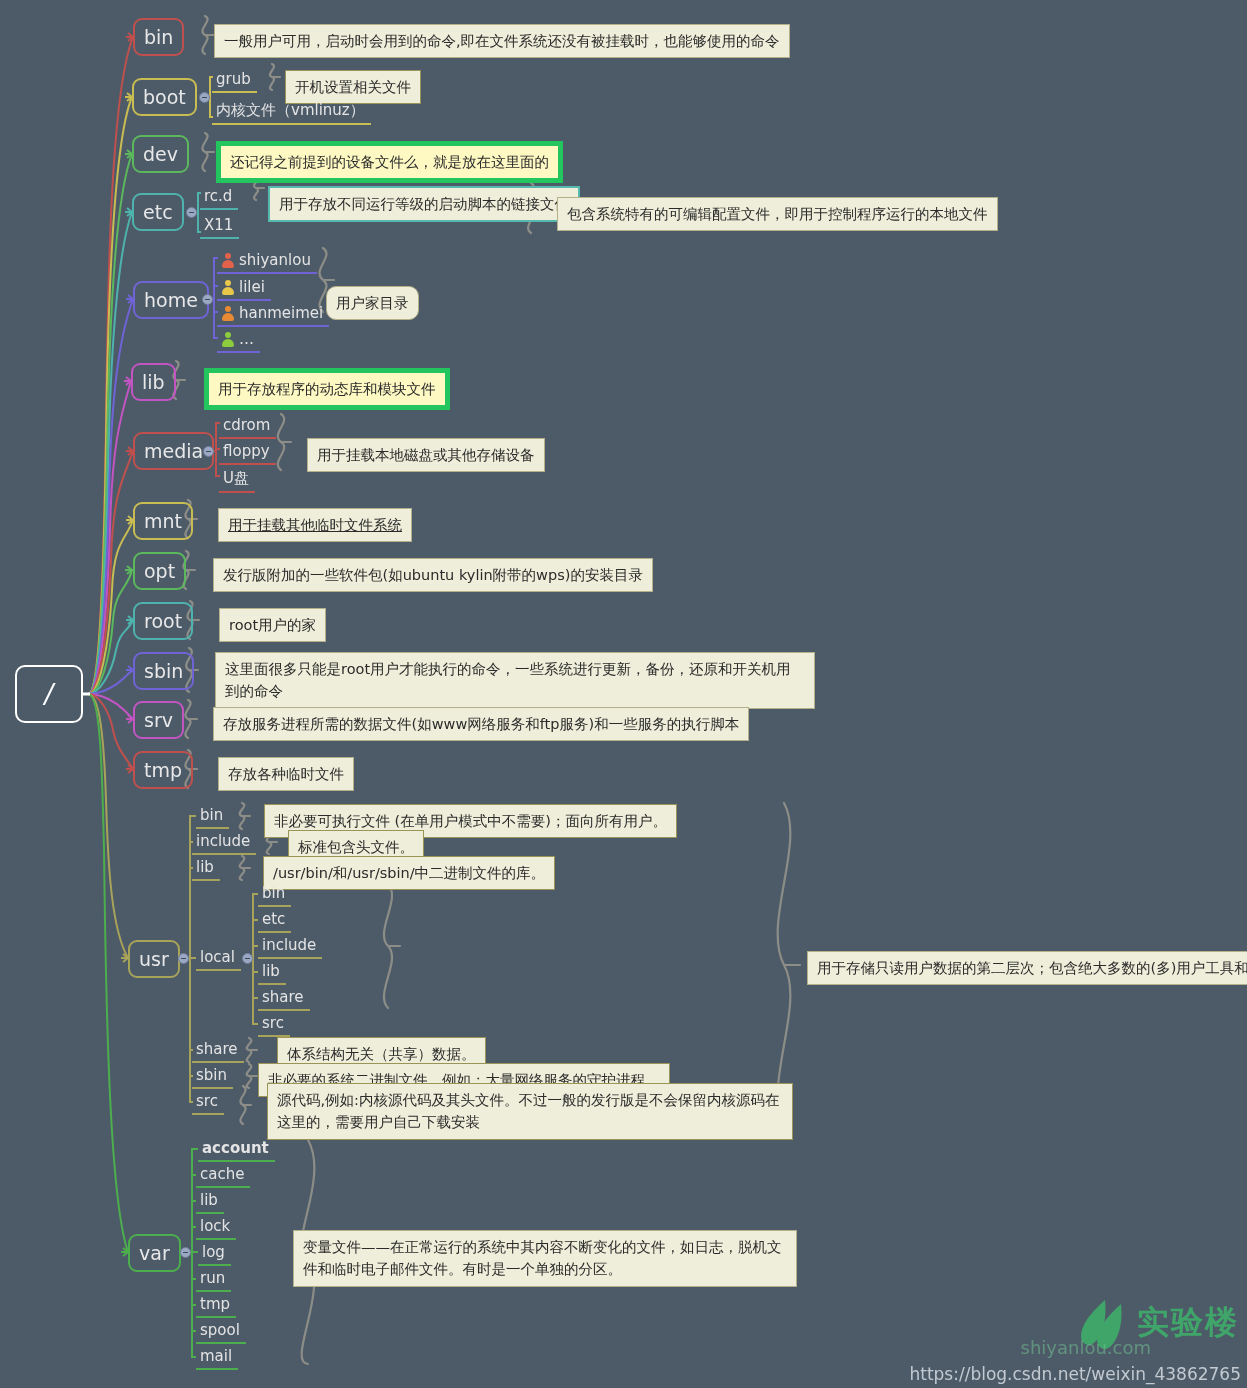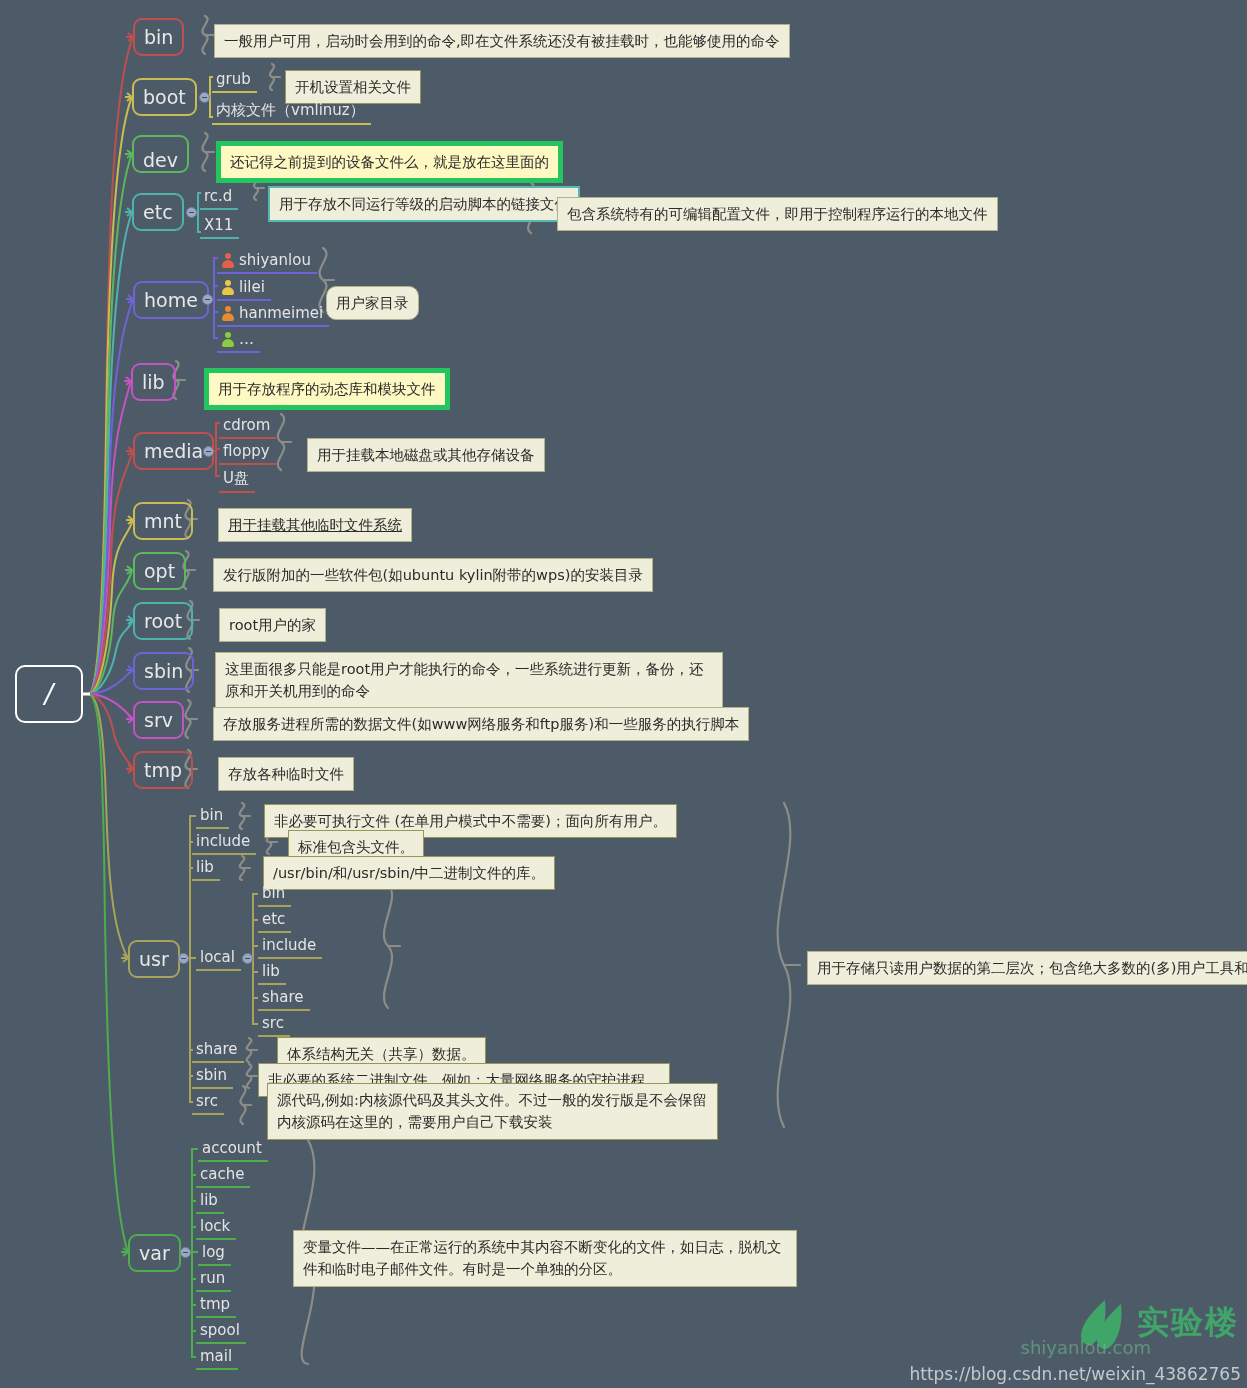--- a/index.html
+++ b/index.html
@@ -345,21 +345,21 @@
   </div>
   <div class="handle" style="left:199px; top:92px;"></div>
   <div class="leaf u" style="left:212px; top:69px; border-color:#c8bc52;">
     <span>grub</span>
   </div>
   <div class="note olive" style="left:285px; top:70px;">开机设置相关文件</div>
   <div class="leaf u" style="left:212px; top:100px; border-color:#c8bc52;">
     <span>内核文件（vmlinuz）</span>
   </div>
 
-  <div class="l1" style="left:132px; top:135px; border-color:#5cb85c;align-items:flex-end;">
+  <div class="l1" style="left:132px; top:135px; border-color:#5cb85c;">
     <span>dev</span>
   </div>
   <div class="note white" style="left:216px; top:141px;">还记得之前提到的设备文件么，就是放在这里面的</div>
 
   <div class="l1" style="left:132px; top:193px; border-color:#4fb3ad;">
     <span>etc</span>
   </div>
   <div class="handle" style="left:186px; top:207px;"></div>
   <div class="leaf u" style="left:200px; top:186px; border-color:#4fb3ad;">
     <span>rc.d</span>
@@ -419,21 +419,21 @@
   <div class="note" style="left:213px; top:558px;">发行版附加的一些软件包(如ubuntu kylin附带的wps)的安装目录</div>
 
   <div class="l1" style="left:133px; top:602px; border-color:#4fb3ad;">
     <span>root</span>
   </div>
   <div class="note" style="left:219px; top:608px;">root用户的家</div>
 
   <div class="l1" style="left:133px; top:652px; border-color:#6f63d6;">
     <span>sbin</span>
   </div>
-  <div class="note wrap" style="left:215px; top:652px; width:508px;">这里面很多只能是root用户才能执行的命令，一些系统进行更新，备份，还原和开关机用到的命令</div>
+  <div class="note wrap" style="left:215px; top:652px; width:600px;">这里面很多只能是root用户才能执行的命令，一些系统进行更新，备份，还原和开关机用到的命令</div>
 
   <div class="l1" style="left:133px; top:701px; border-color:#c255c2;">
     <span>srv</span>
   </div>
   <div class="note" style="left:213px; top:707px;">存放服务进程所需的数据文件(如www网络服务和ftp服务)和一些服务的执行脚本</div>
 
   <div class="l1" style="left:133px; top:751px; border-color:#c0504d;">
     <span>tmp</span>
   </div>
   <div class="note" style="left:218px; top:757px;">存放各种临时文件</div>
@@ -488,30 +488,30 @@
   <div class="note olive" style="left:277px; top:1037px;">体系结构无关（共享）数据。</div>
 
   <div class="leaf u" style="left:192px; top:1065px; border-color:#a8a35a;">
     <span>sbin</span>
   </div>
   <div class="note olive" style="left:258px; top:1063px;">非必要的系统二进制文件。例如：大量网络服务的守护进程。</div>
 
   <div class="leaf u" style="left:192px; top:1091px; border-color:#a8a35a;">
     <span>src</span>
   </div>
-  <div class="note olive wrap" style="left:267px; top:1083px; width:451px;">源代码,例如:内核源代码及其头文件。不过一般的发行版是不会保留内核源码在这里的，需要用户自己下载安装</div>
+  <div class="note olive wrap" style="left:267px; top:1083px; width:526px;">源代码,例如:内核源代码及其头文件。不过一般的发行版是不会保留内核源码在这里的，需要用户自己下载安装</div>
 
   <div class="note" style="left:807px; top:951px;">用于存储只读用户数据的第二层次；包含绝大多数的(多)用户工具和应用程序</div>
 
   <div class="l1" style="left:128px; top:1234px; border-color:#4cae4c;">
     <span>var</span>
   </div>
   <div class="handle" style="left:180px; top:1247px;"></div>
 
-  <div class="leaf u" style="left:198px; top:1138px; border-color:#4cae4c;">
+  <div class="leaf u" style="left:198px; top:1138px; border-color:#4cae4c;font-weight:bold;">
     <span>account</span>
   </div>
   <div class="leaf u" style="left:196px; top:1164px; border-color:#4cae4c;">
     <span>cache</span>
   </div>
   <div class="leaf u" style="left:196px; top:1190px; border-color:#4cae4c;">
     <span>lib</span>
   </div>
   <div class="leaf u" style="left:196px; top:1216px; border-color:#4cae4c;">
     <span>lock</span>

